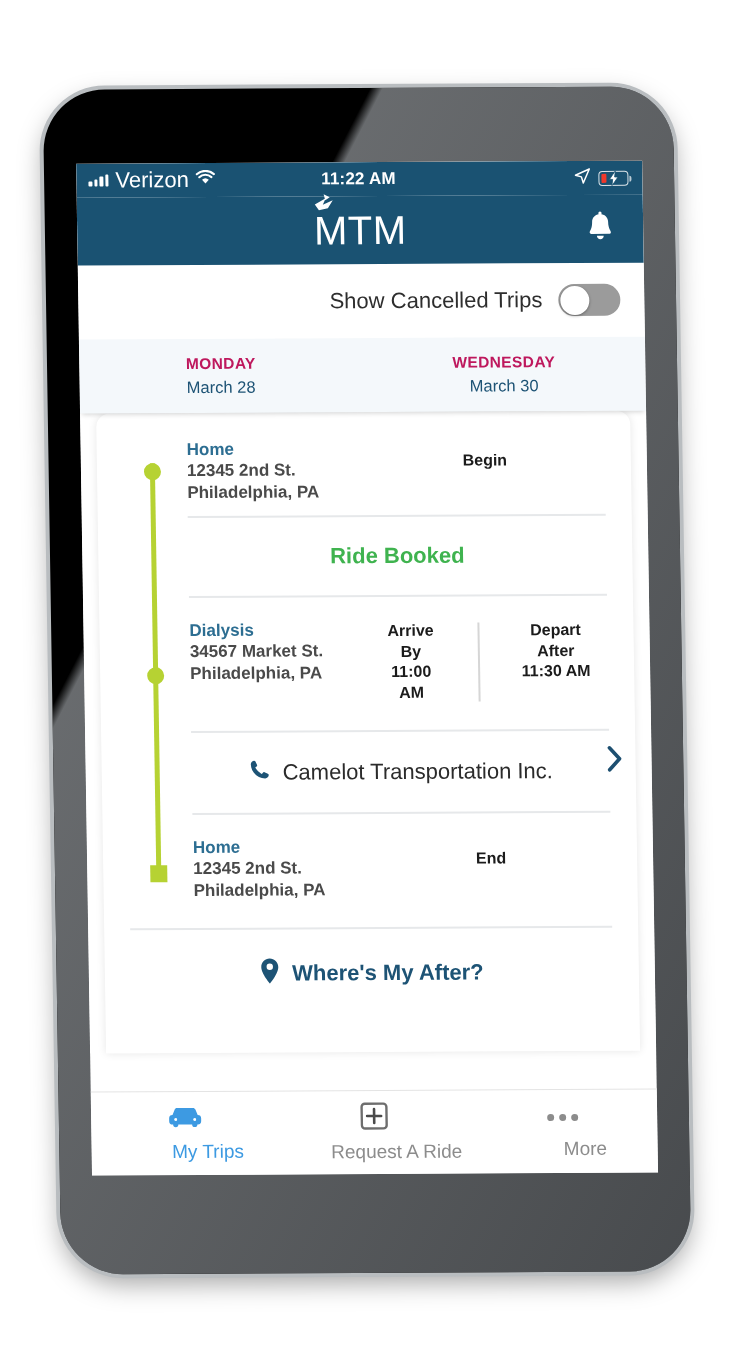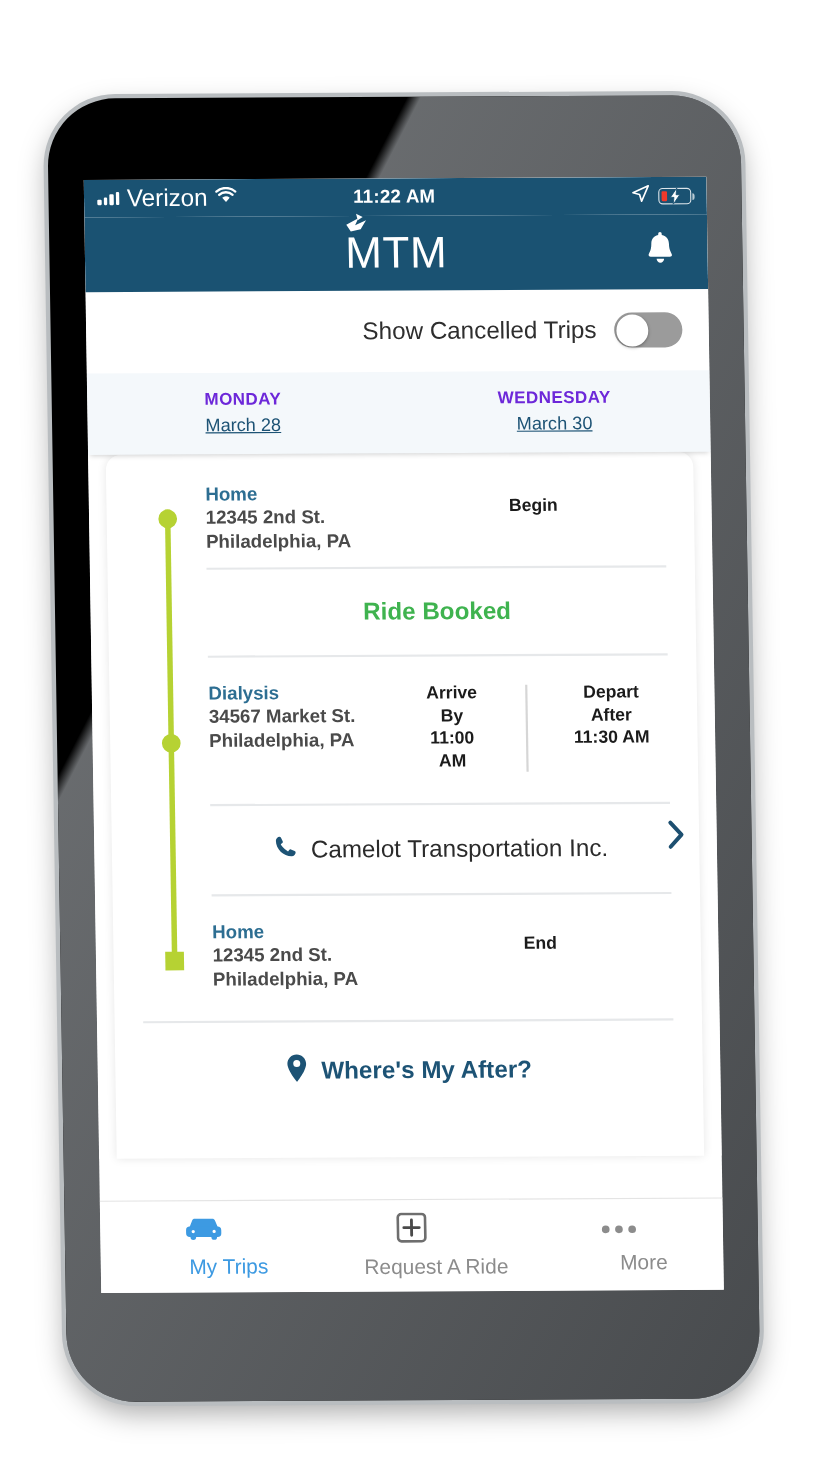--- a/index.html
+++ b/index.html
@@ -113,23 +113,23 @@
     display:flex; height:74px;
     box-shadow:0 3px 5px -2px rgba(0,0,0,.18);
     position:relative; z-index:3;
   }
   .tab {
     flex:1; display:flex; flex-direction:column;
     align-items:center; justify-content:center; gap:5px;
     position:relative;
   }
   .tab .day {
-    font-size:15.5px; font-weight:bold; color:#6d28d9; letter-spacing:.4px;
-  }
-  .tab .date { font-size:16.5px; color:#1d5375;text-decoration:underline; }
+    font-size:15.5px; font-weight:bold; color:#be185d; letter-spacing:.4px;
+  }
+  .tab .date { font-size:16.5px; color:#1d5375; }
   .tab.active:after {
     content:""; position:absolute; bottom:0; left:11%; right:11%;
     height:4px; background:#b6d233;
   }
 
   
   .card-wrap { background:#fff; padding:0 16px; position:relative; }
   .card {
     background:#fff; border-radius:14px 14px 0 0;
     box-shadow:0 0 9px rgba(0,0,0,.10);

